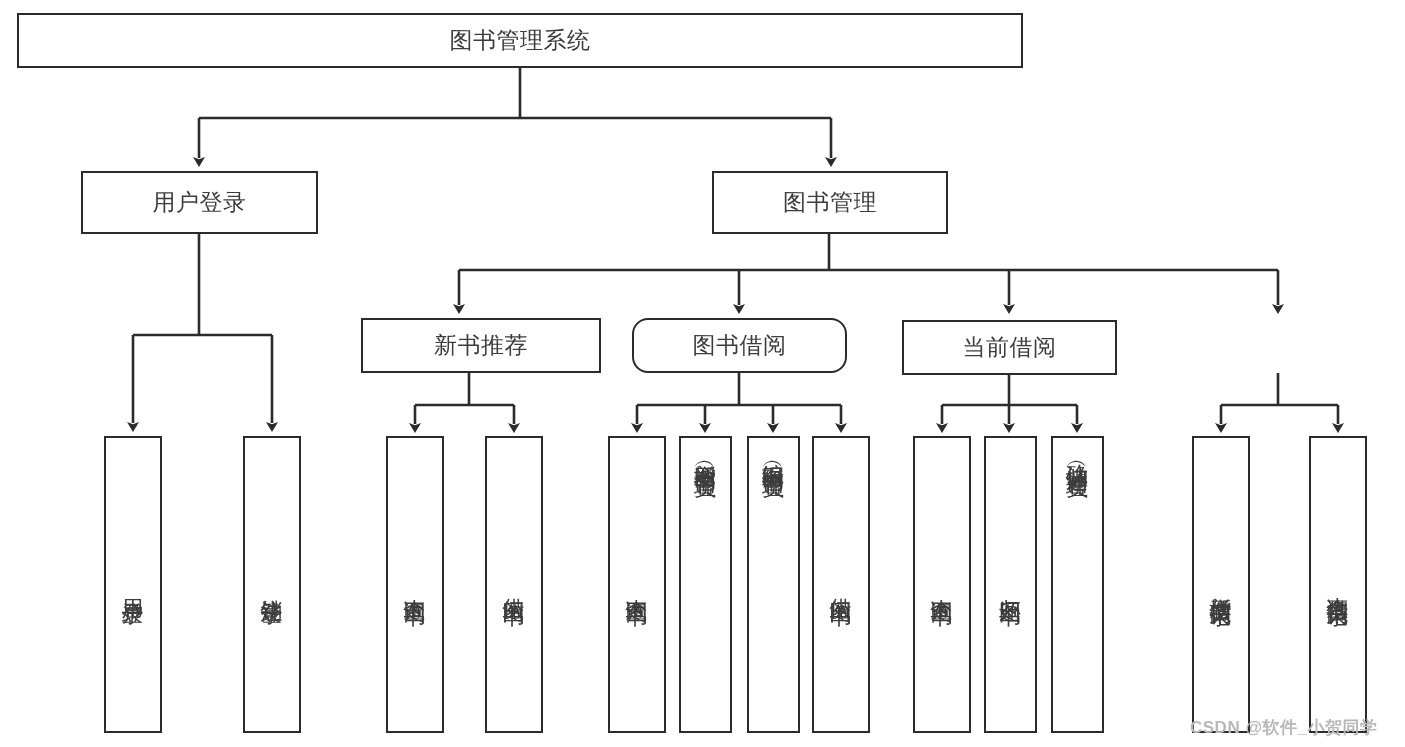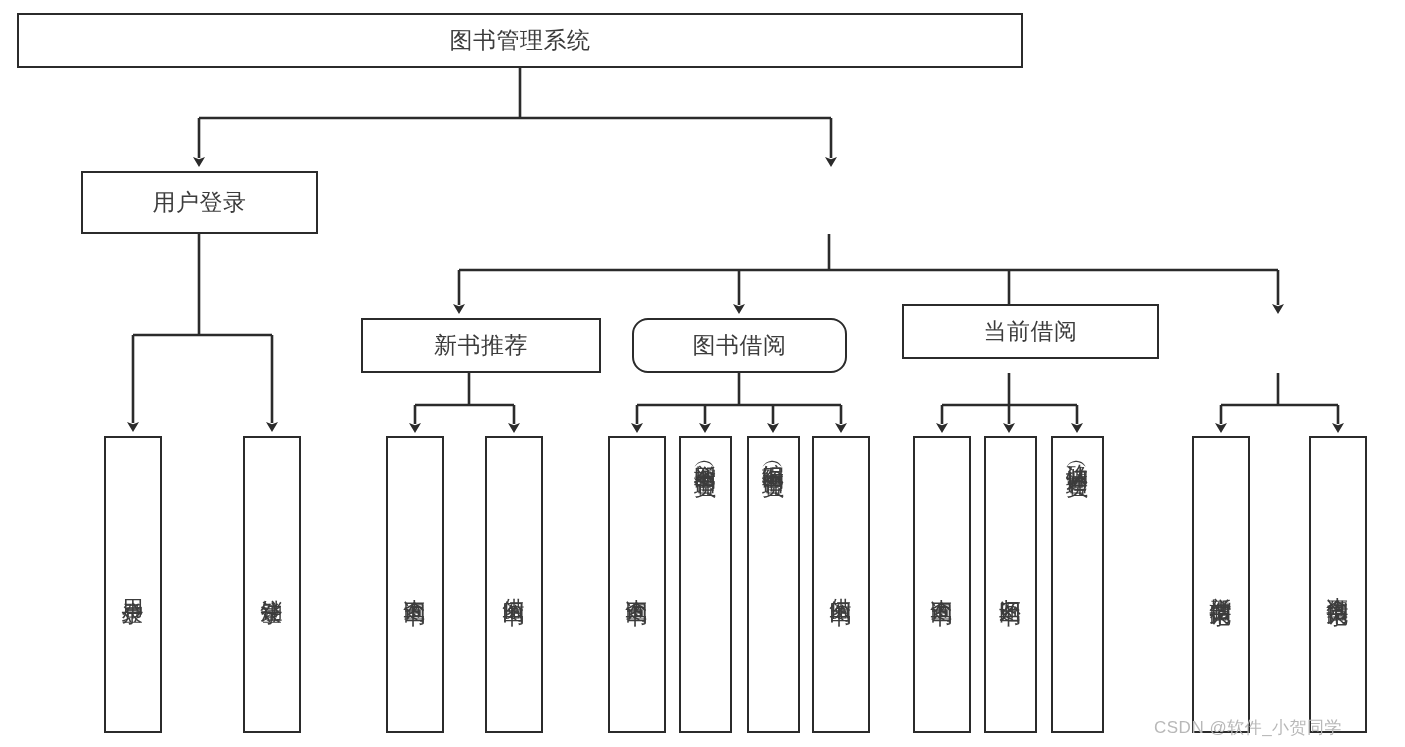--- a/index.html
+++ b/index.html
@@ -128,28 +128,31 @@
     </g>
   </svg>
 
   <div class="node root horizontal" style="left:17px; top:13px; width:1006px; height:55px;">
     <span class="label">图书管理系统</span>
   </div>
 
   <div class="node horizontal" style="left:81px; top:171px; width:237px; height:63px;">
     <span class="label">用户登录</span>
   </div>
+  <div class="node horizontal" style="left:712px; top:171px; width:236px; height:63px;">
+    <span class="label">图书管理</span>
+  </div>
 
   <div class="node horizontal" style="left:361px; top:318px; width:240px; height:55px;">
     <span class="label">新书推荐</span>
   </div>
   <div class="node horizontal" style="left:632px; top:318px; width:215px; height:55px;border-radius:16px;">
     <span class="label">图书借阅</span>
   </div>
-  <div class="node horizontal" style="left:902px; top:304px; width:257px; height:55px;">
+  <div class="node horizontal" style="left:902px; top:320px; width:215px; height:55px;">
     <span class="label">当前借阅</span>
   </div>
 
   <div class="node vertical center-text" style="left:104px; top:436px; width:58px; height:297px;">
     <span class="label">用户登录</span>
   </div>
   <div class="node vertical center-text" style="left:243px; top:436px; width:58px; height:297px;">
     <span class="label">注销登录</span>
   </div>
 
@@ -183,15 +186,15 @@
     <span class="label">确认归还（管理员）</span>
   </div>
 
   <div class="node vertical center-text" style="left:1192px; top:436px; width:58px; height:297px;">
     <span class="label">新增借阅记录</span>
   </div>
   <div class="node vertical center-text" style="left:1309px; top:436px; width:58px; height:297px;">
     <span class="label">查询借阅记录</span>
   </div>
 
-  <div class="watermark" style="left:1154px; top:716px;">CSDN @软件_小贺同学</div>
+  <div class="watermark" style="left:1190px; top:716px;font-weight:bold;">CSDN @软件_小贺同学</div>
 
 </div>
 
 </body></html>

